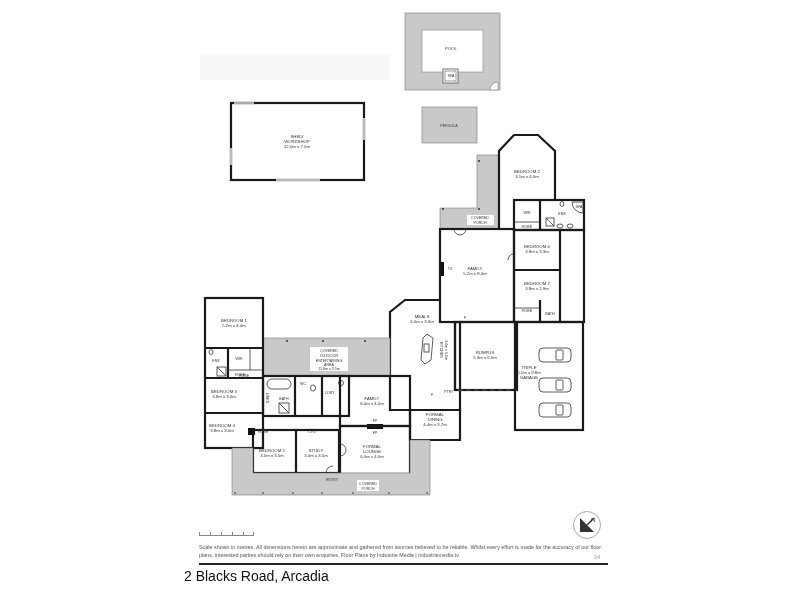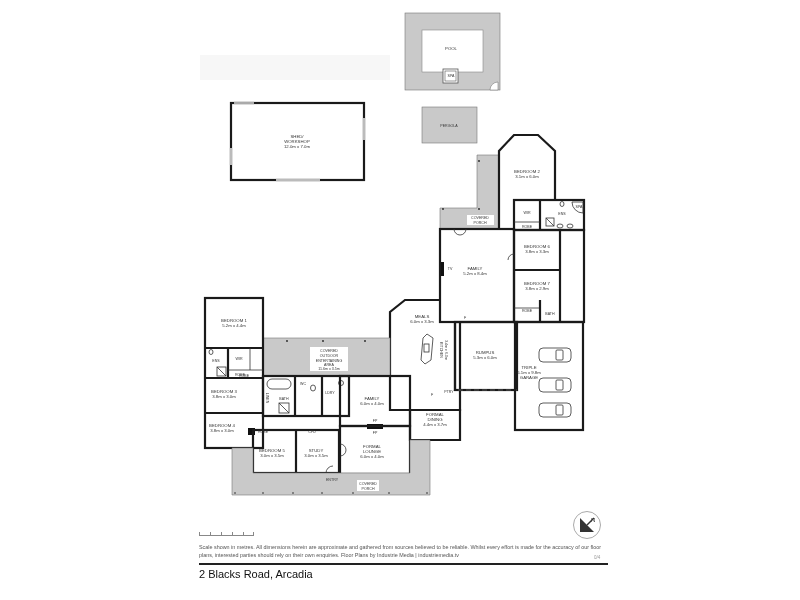--- a/index.html
+++ b/index.html
@@ -7,21 +7,21 @@
   #plan { position:absolute; left:0; top:0; width:800px; height:600px; }
   .wall { stroke:#1a1a1a; stroke-width:2.2; fill:none; }
   .thin { stroke:#333; stroke-width:0.8; fill:none; }
   .outdoor { fill:#c9c9c9; stroke:#777; stroke-width:0.6; }
   .lbl { font-family:"Liberation Sans", sans-serif; font-size:4.3px; fill:#333; text-anchor:middle; }
   .lbl-sm { font-family:"Liberation Sans", sans-serif; font-size:3.6px; fill:#333; text-anchor:middle; }
   .post { fill:#222; }
   .car { fill:#fff; stroke:#333; stroke-width:0.8; }
   #disclaimer { position:absolute; left:199px; top:543px; width:410px; font-size:5.4px; line-height:8px; color:#555; }
   #divider { position:absolute; left:199px; top:563px; width:409px; height:2px; background:#222; }
-  #address { position:absolute; left:199px; top:568px; font-size:11px; color:#111; }
+  #address { position:absolute; left:184px; top:568px; font-size:14px; color:#111; }
   #page-num { position:absolute; left:594px; top:555px; font-size:4.5px; color:#999; }
   #scale-bar { position:absolute; left:199px; top:532px; width:55px; height:3px; border-bottom:1px solid #888; }
   #scale-bar span { position:absolute; top:0; width:1px; height:3px; background:#888; }
   #compass { position:absolute; left:573px; top:511px; width:26px; height:26px; border-radius:50%; border:1px solid #aaa; background:#fff; }
 </style>
 </head>
 <body>
 
 <svg id="plan" viewBox="0 0 800 600" xmlns="http://www.w3.org/2000/svg">
 

